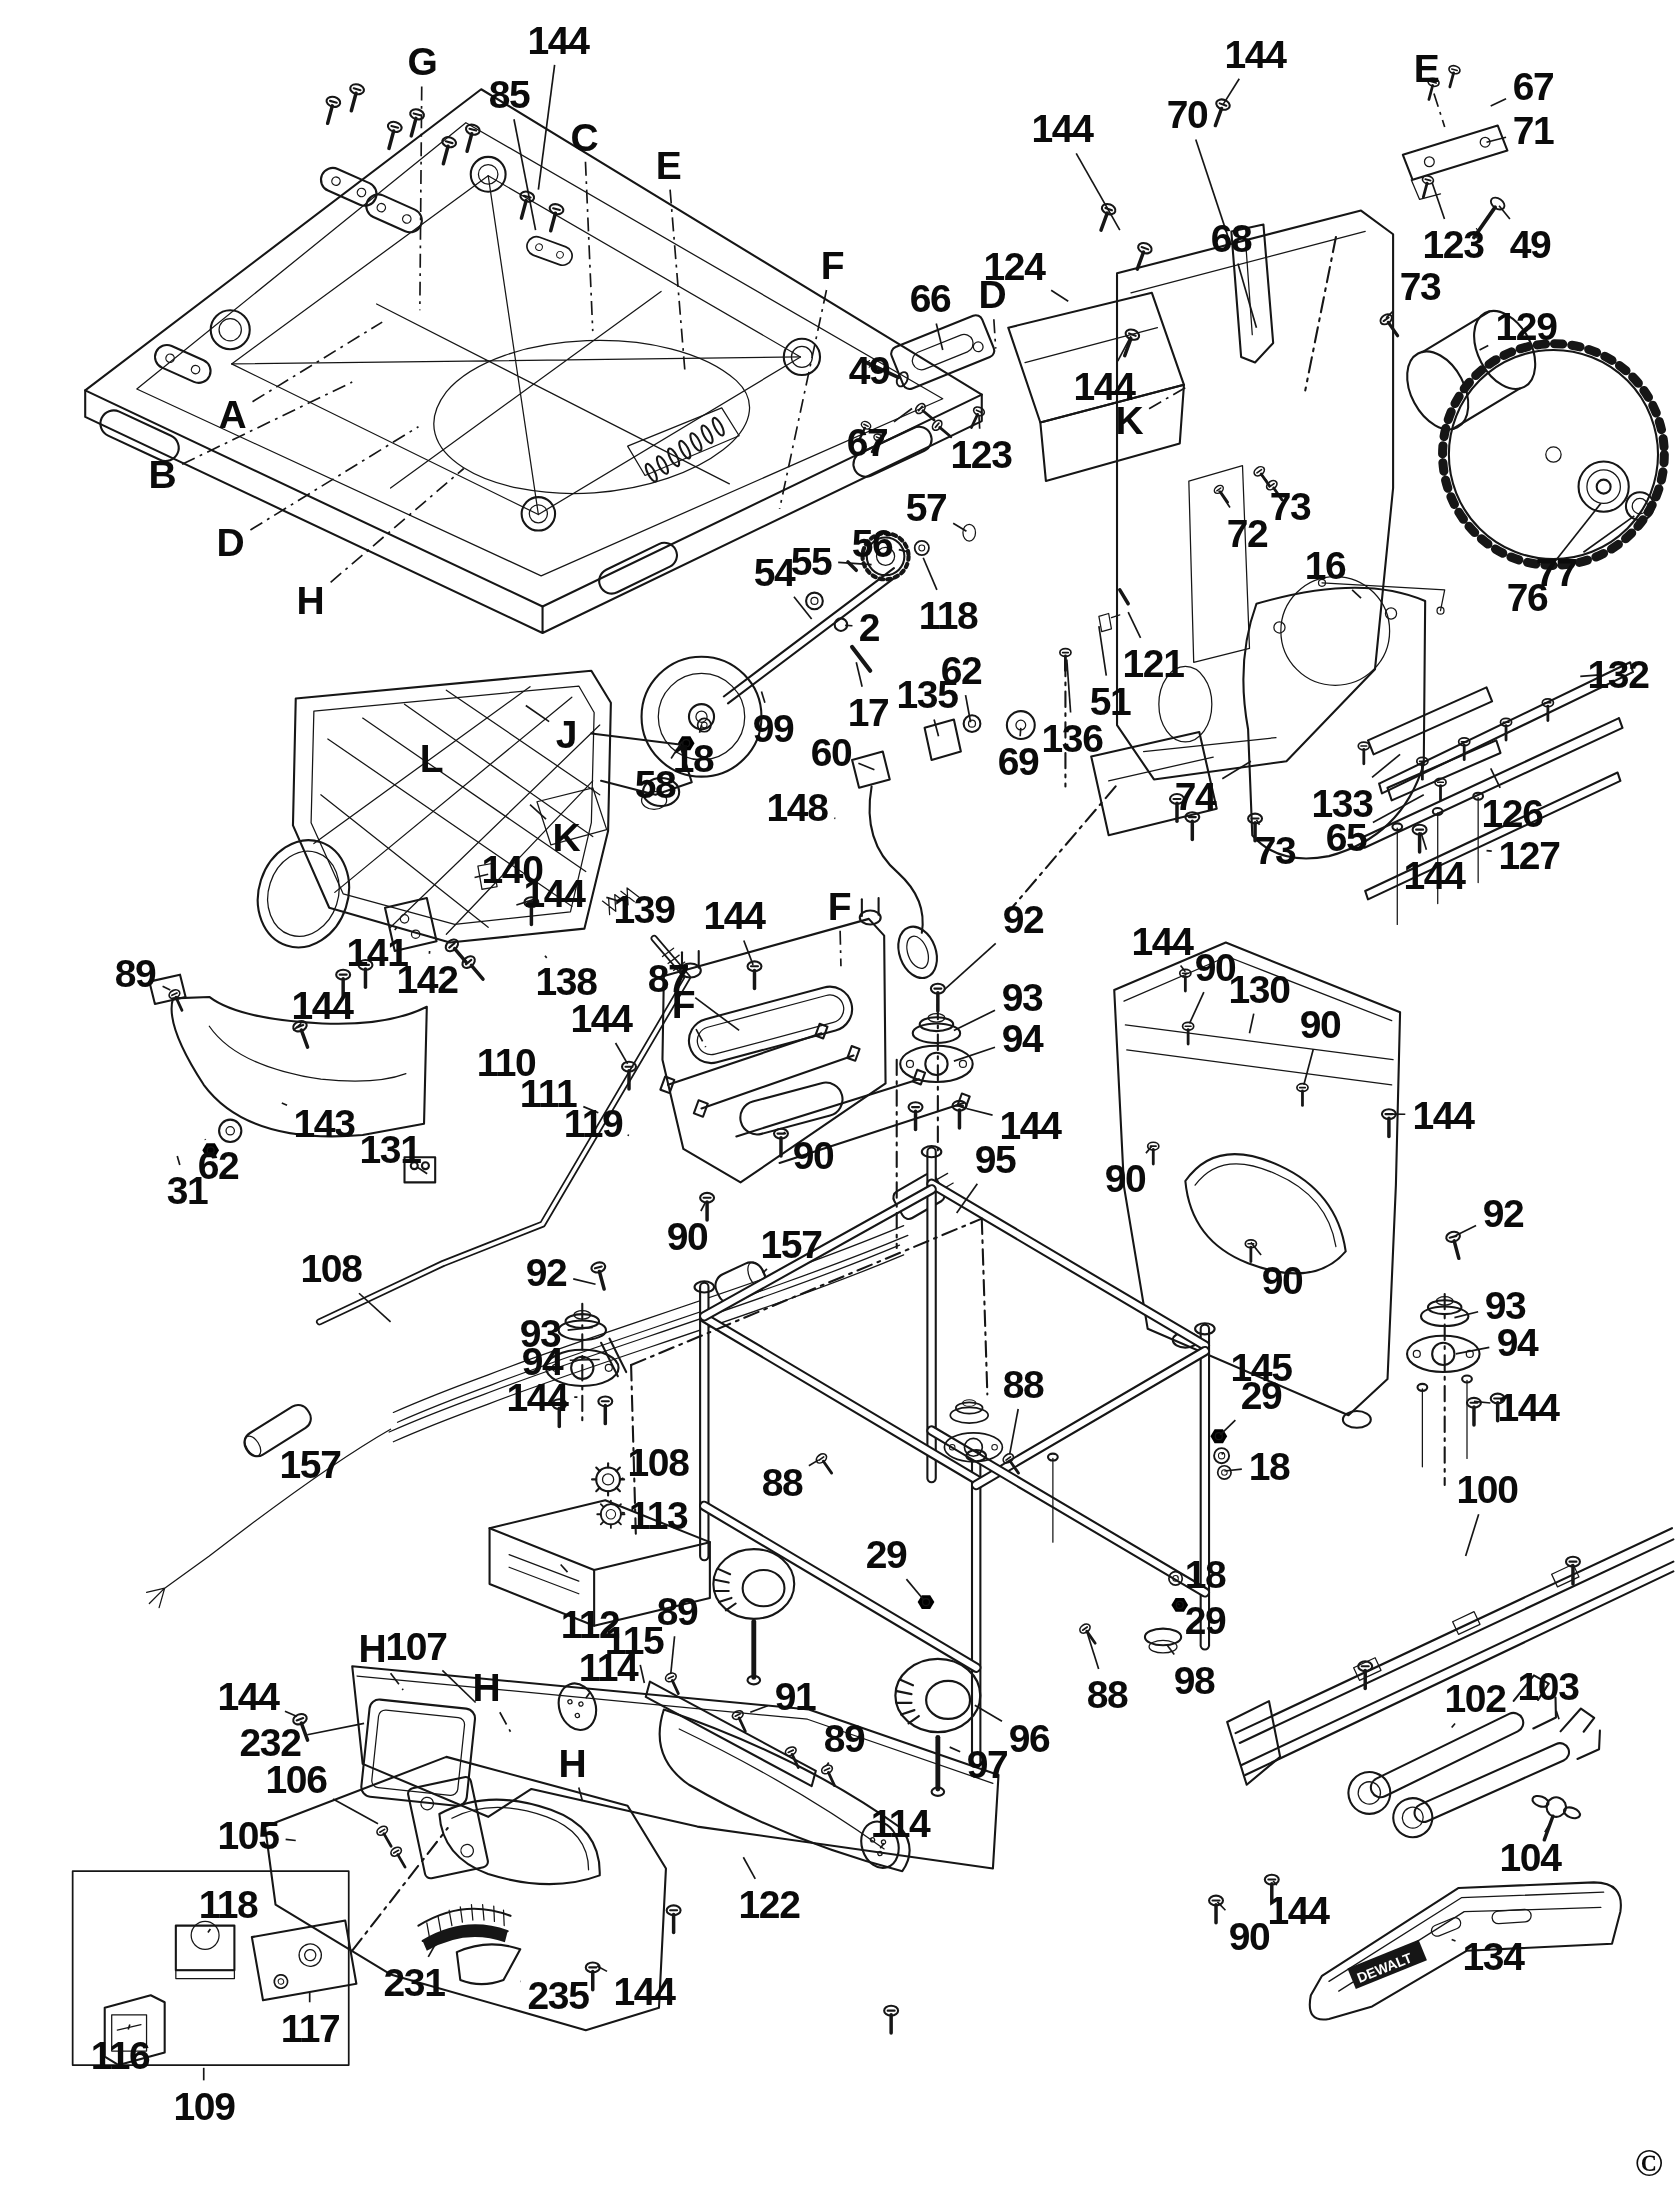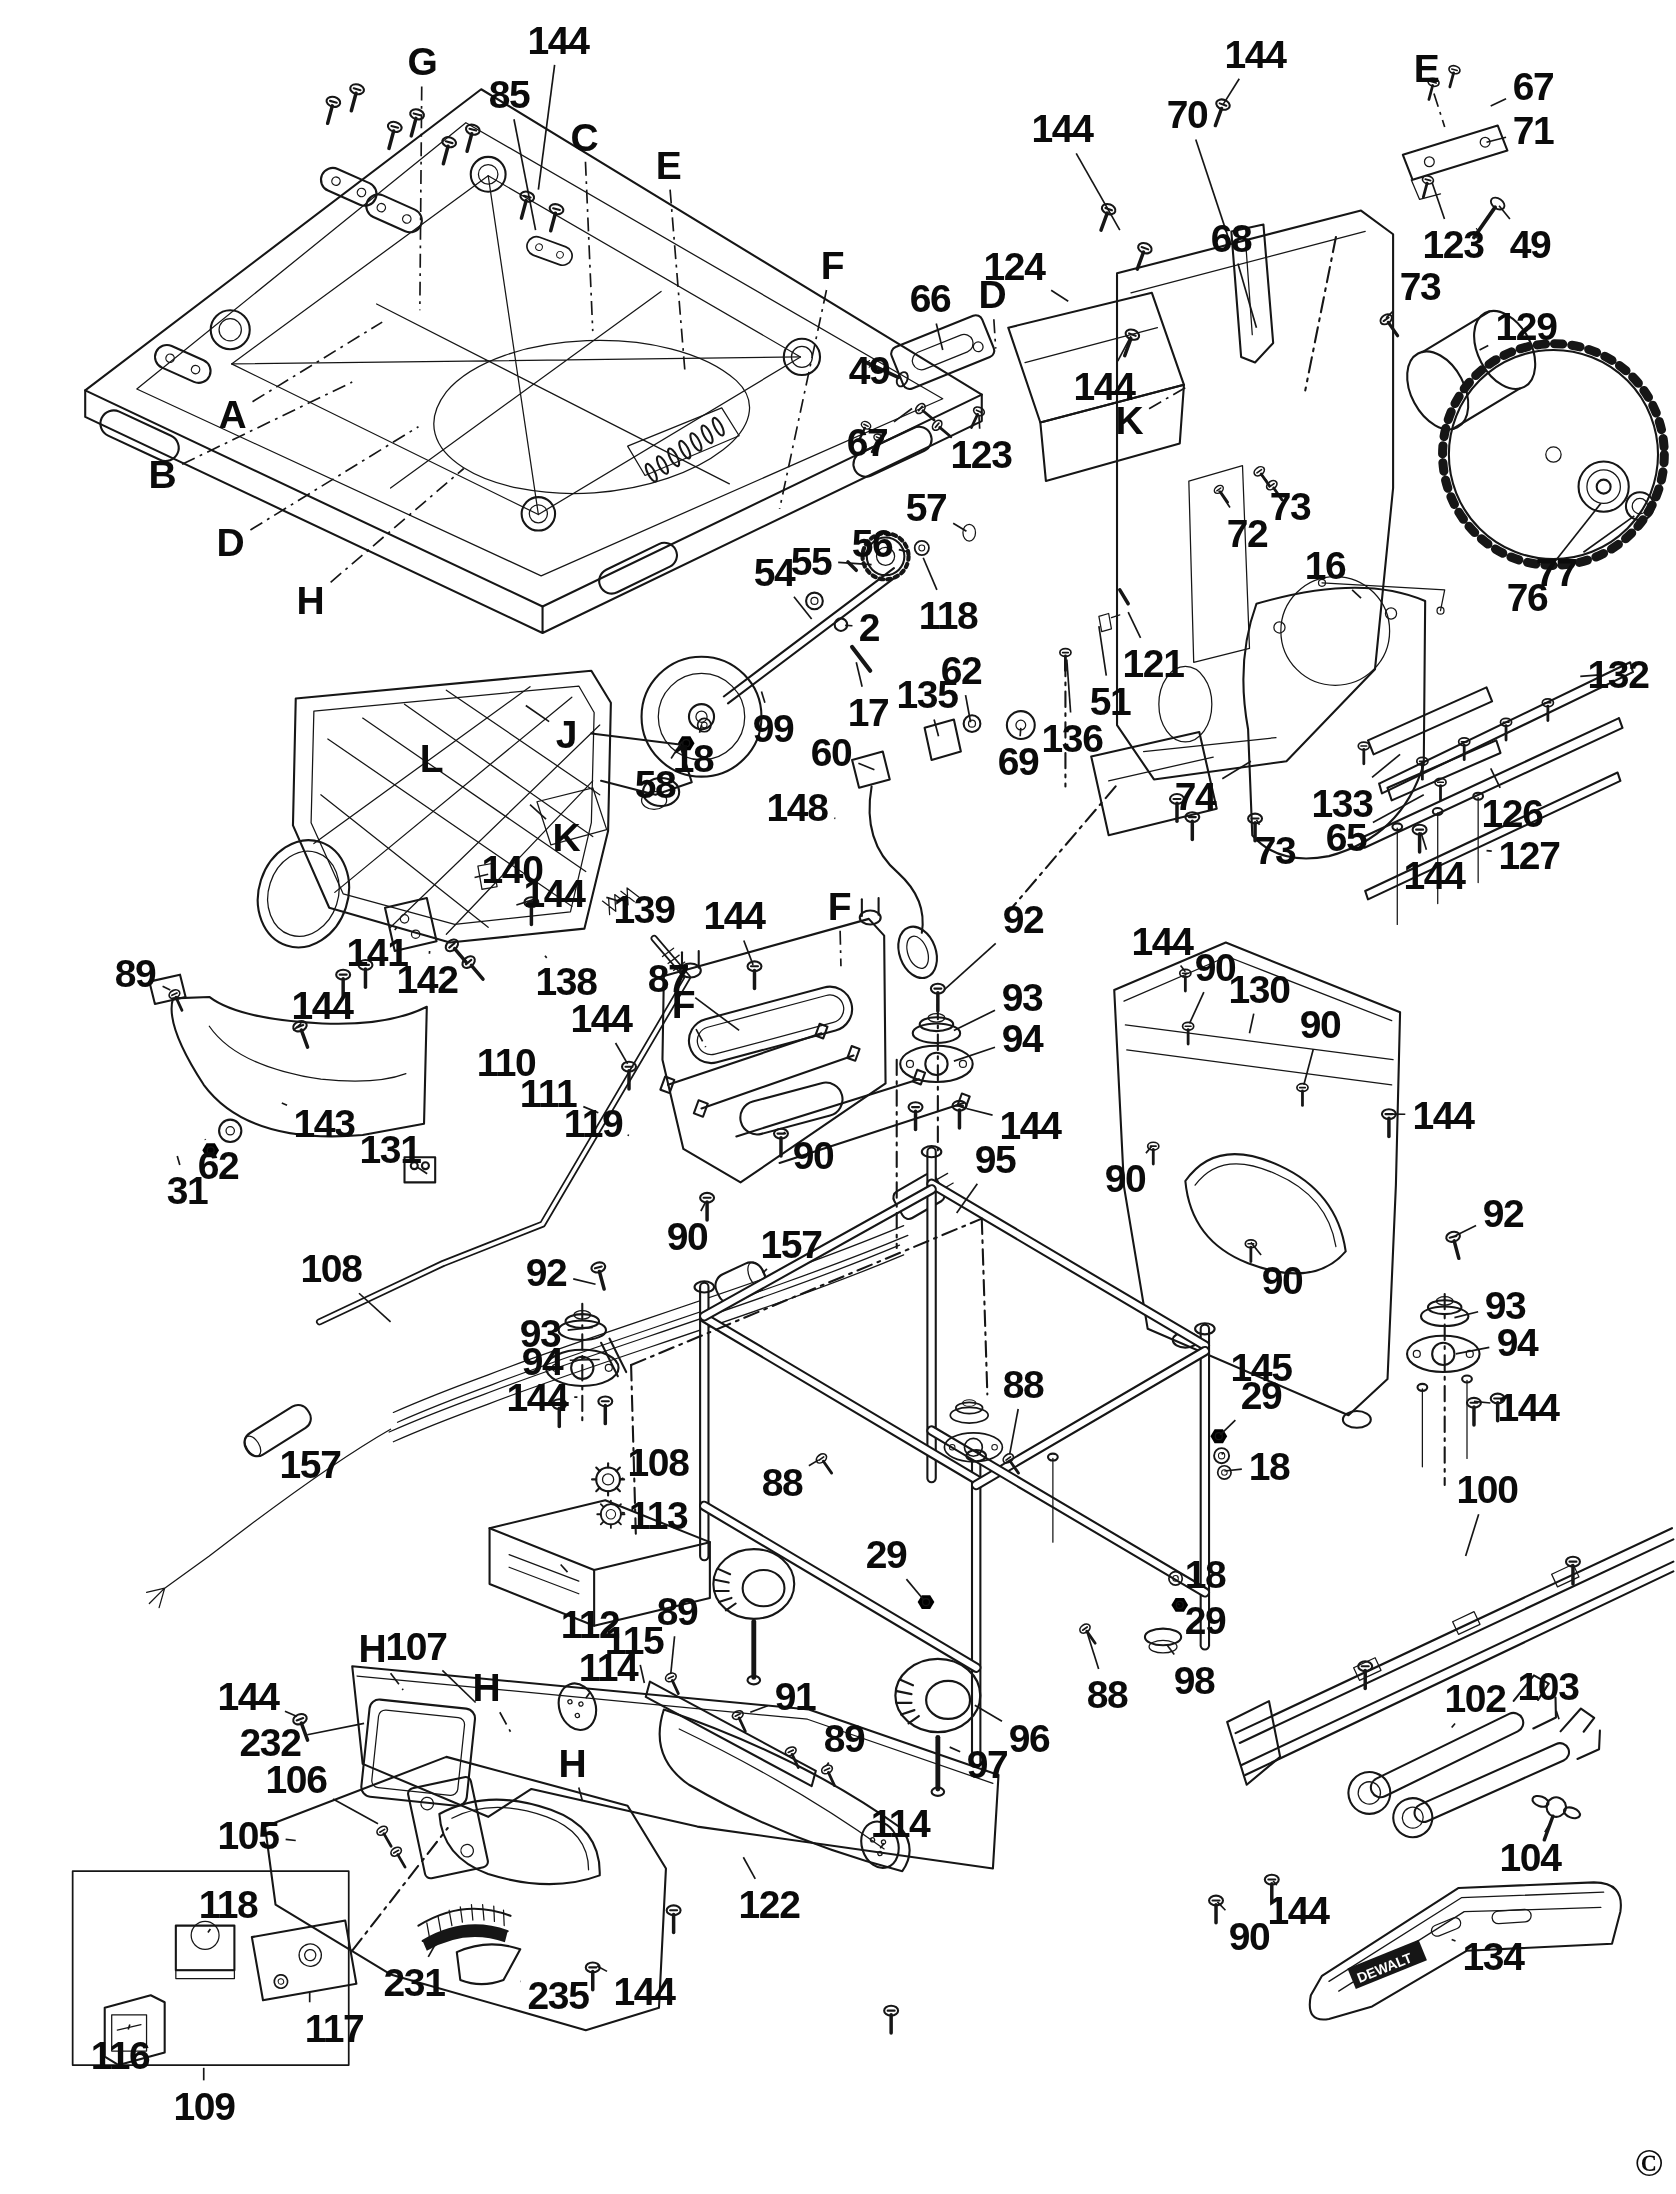--- a/index.html
+++ b/index.html
@@ -873,20 +873,20 @@
     <span class="lbl" style="left: 372px; top: 1648px;">H</span>
     <span class="lbl" style="left: 416px; top: 1646px;">107</span>
     <span class="lbl" style="left: 486px; top: 1687px;">H</span>
     <span class="lbl" style="left: 572px; top: 1763px;">H</span>
     <span class="lbl" style="left: 248px; top: 1696px;">144</span>
     <span class="lbl" style="left: 270px; top: 1742px;">232</span>
     <span class="lbl" style="left: 296px; top: 1779px;">106</span>
     <span class="lbl" style="left: 248px; top: 1835px;">105</span>
     <span class="lbl" style="left: 228px; top: 1904px;">118</span>
     <span class="lbl" style="left: 120px; top: 2055px;">116</span>
-    <span class="lbl" style="left: 310px; top: 2028px; margin-left: 24px;">117</span>
+    <span class="lbl" style="left: 310px; top: 2028px;">117</span>
     <span class="lbl" style="left: 204px; top: 2106px;">109</span>
     <span class="lbl" style="left: 414px; top: 1982px;">231</span>
     <span class="lbl" style="left: 558px; top: 1995px;">235</span>
   </div>
 
 <div id="copyright" style="left:1649px;top:2163px">©</div>
 
 
 </body></html>

